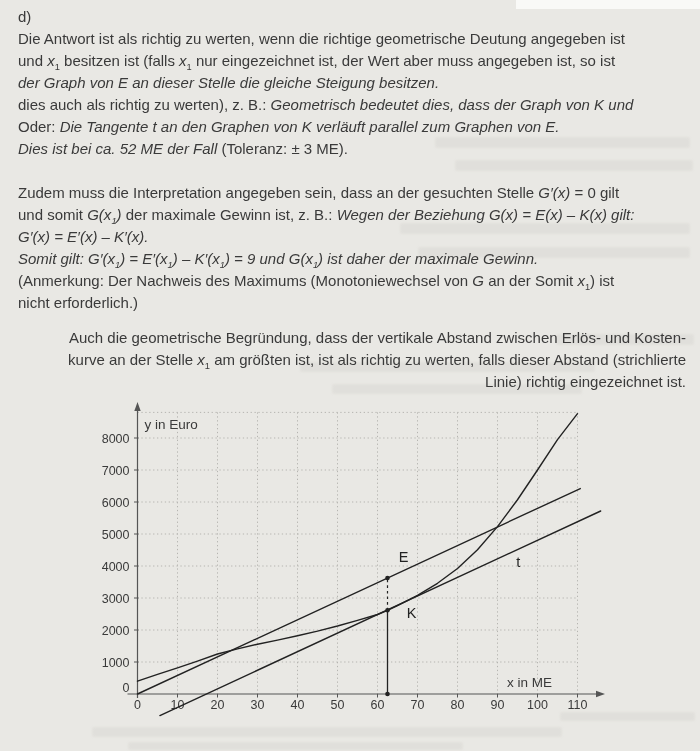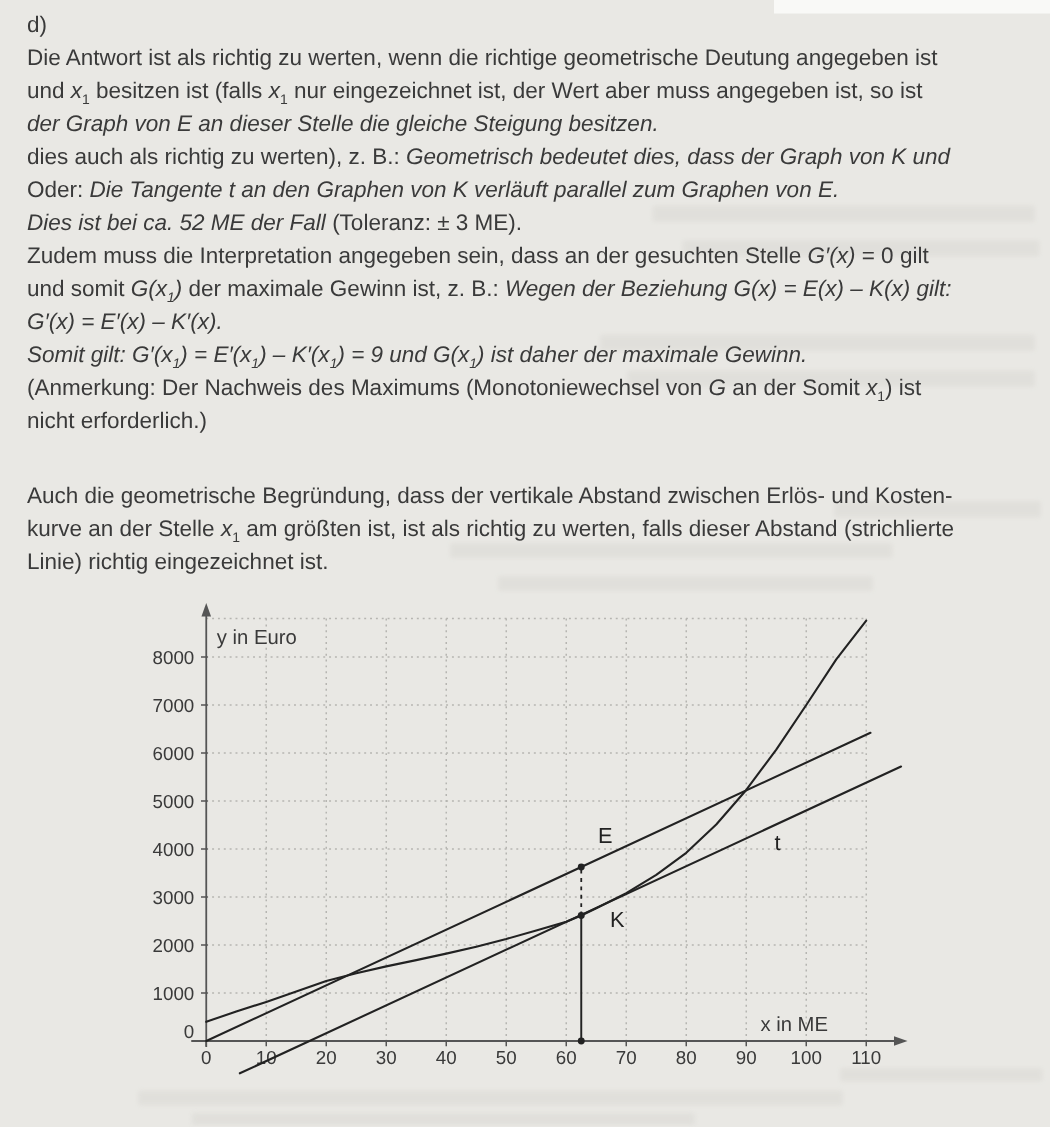--- a/index.html
+++ b/index.html
@@ -8,22 +8,22 @@
     background:#e9e8e4;
     font-family:"Liberation Sans","DejaVu Sans",sans-serif;
     color:#3a3a3a;
   }
   .scan-strip{position:absolute;background:#f9f9f7;}
   .ghost{position:absolute;background:#d7d6d1;opacity:.45;filter:blur(1.3px);border-radius:2px;pointer-events:none;}
   .textblock{position:absolute;left:18px;top:6px;width:668px;font-size:15px;line-height:22px;}
   .line{height:22px;white-space:nowrap;}
   .it{font-style:italic;}
   sub{font-size:0.62em;line-height:0;}
-  .p2{}
-  .p3{margin-top:28px;}
+  .p2{margin-top:22px;}
+  .p3{margin-top:13px;text-align:right;}
   #chart{position:absolute;left:60px;top:393px;}
   svg text{font-family:"Liberation Sans","DejaVu Sans",sans-serif;}
 </style>
 </head>
 <body>
 
 <div class="scan-strip" style="left:516px;top:0;width:184px;height:9px;"></div>
 
 <div class="ghost" style="left:435px;top:137px;width:255px;height:11px;"></div>
 <div class="ghost" style="left:455px;top:160px;width:238px;height:11px;"></div>

